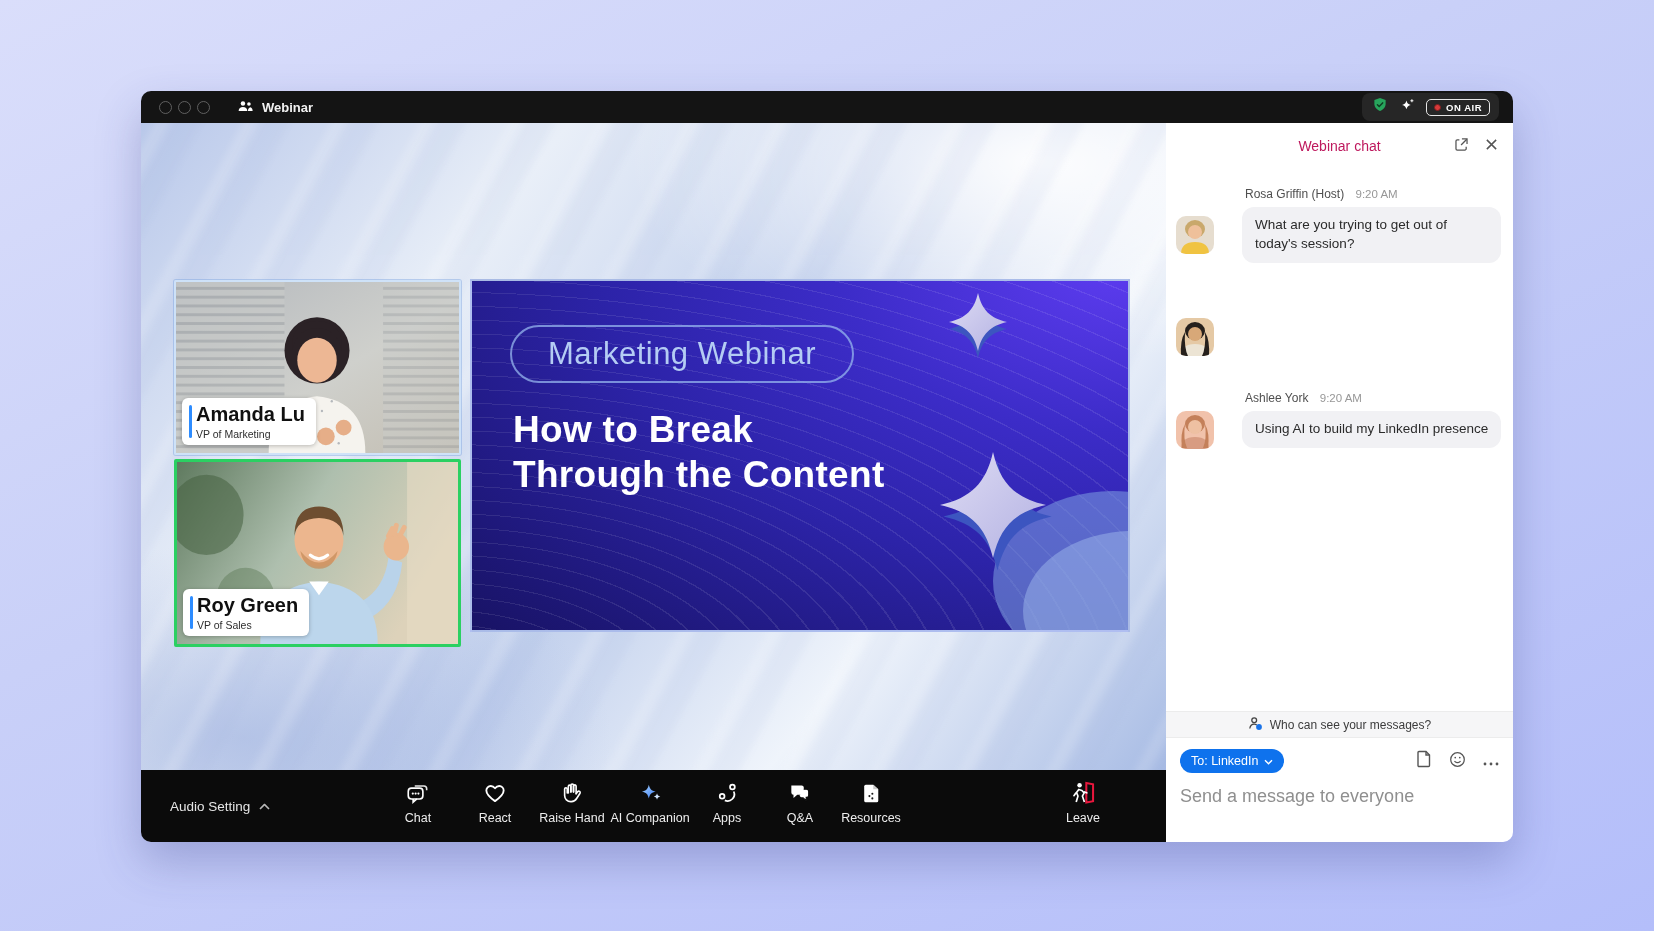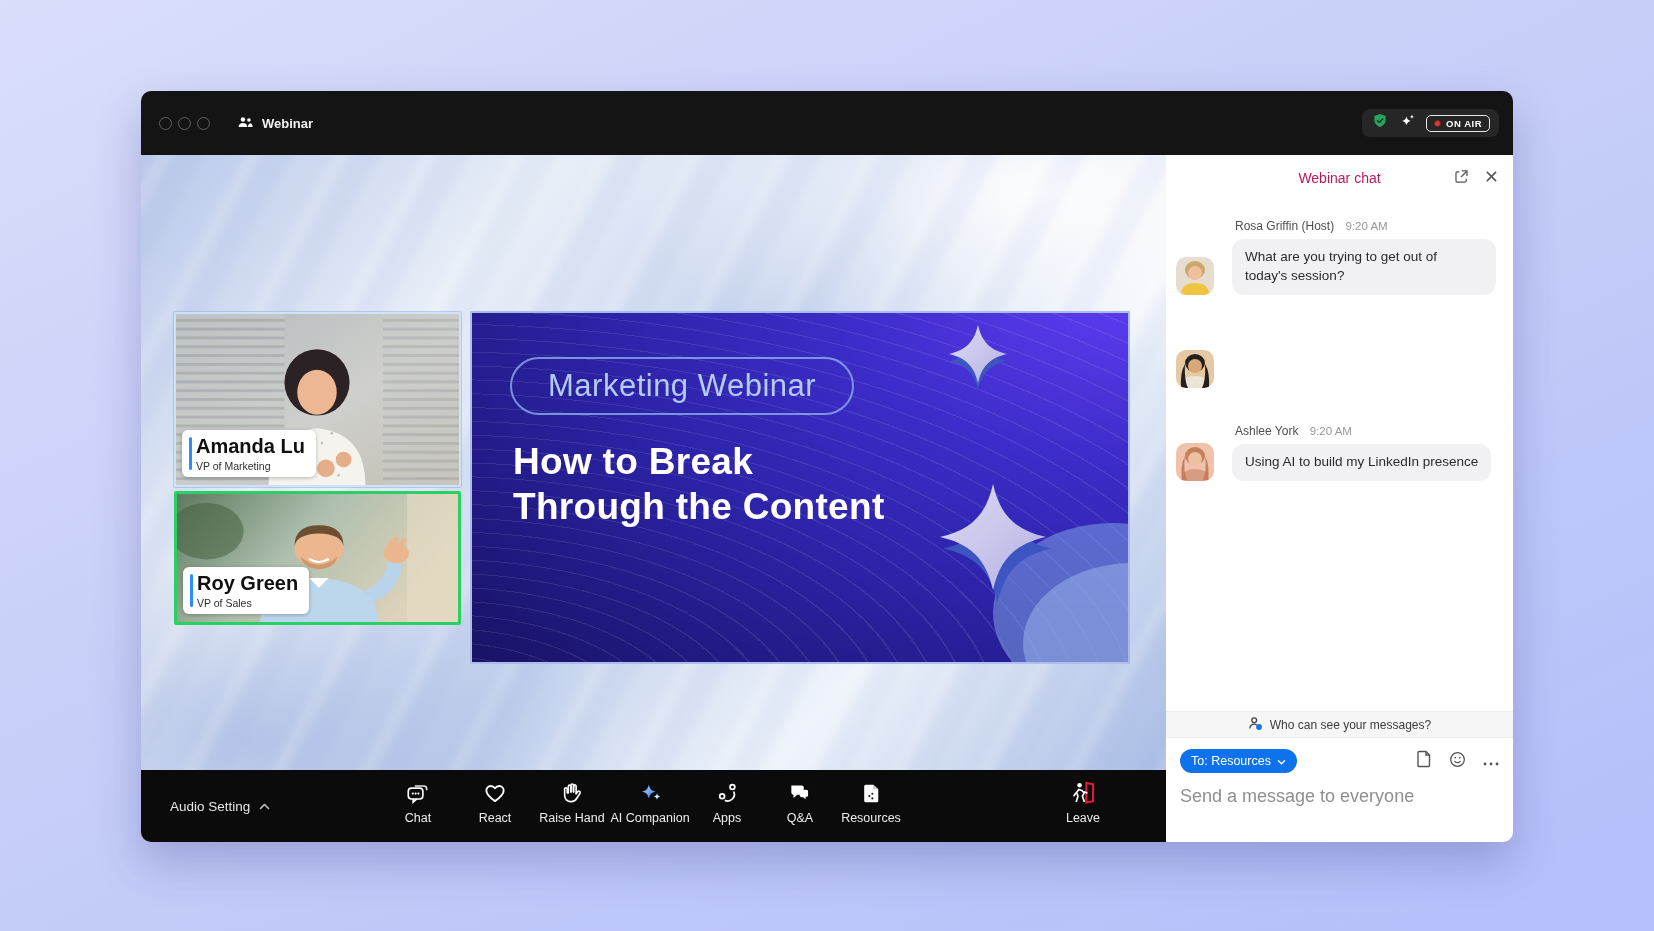--- a/index.html
+++ b/index.html
@@ -3,21 +3,21 @@
 <meta charset="utf-8">
 <style>
   html,body{margin:0;padding:0;}
   body{width:1654px;height:931px;overflow:hidden;font-family:"Liberation Sans",sans-serif;}
   .stage{position:relative;width:1654px;height:931px;overflow:hidden;
     background:linear-gradient(155deg,#dadefb 0%,#c9d0f8 40%,#b4befa 100%);}
   .window{position:absolute;left:141px;top:91px;width:1372px;height:751px;border-radius:10px;
     overflow:hidden;display:flex;flex-direction:column;box-shadow:0 20px 45px rgba(45,55,130,.28);}
 
   
-  .titlebar{flex:0 0 32px;background:#141414;display:flex;align-items:center;padding:16px 14px;}
+  .titlebar{flex:0 0 32px;background:#141414;display:flex;align-items:center;padding:0 14px;}
   .traffic{display:flex;gap:6px;margin-left:4px;}
   .traffic span{width:13px;height:13px;border-radius:50%;border:1.5px solid #606060;box-sizing:border-box;}
   .tb-title{display:flex;align-items:center;gap:8px;margin-left:26px;color:#f2f2f2;font-size:13px;font-weight:700;}
   .tb-right{margin-left:auto;display:flex;align-items:center;gap:10px;background:#262626;border-radius:8px;padding:3px 9px;}
   .onair{display:flex;align-items:center;gap:5px;border:1.5px solid #e6e6e6;border-radius:5px;
     padding:2px 7px;color:#fff;font-size:9.5px;font-weight:700;letter-spacing:.5px;}
   .onair .dot{width:7px;height:7px;border-radius:50%;background:#d93a3a;border:1px solid #7d1f1f;box-sizing:border-box;}
 
   
   .wbody{flex:1;display:flex;min-height:0;}
@@ -29,21 +29,21 @@
       linear-gradient(128deg,#b9c8ea 0%,#e9eff8 28%,#c3d1ed 52%,#eff4fb 74%,#a7bbe4 100%);}
   .video-area::before{content:'';position:absolute;inset:-15%;
     background:repeating-linear-gradient(118deg,rgba(255,255,255,0) 0 34px,rgba(255,255,255,.5) 40px 46px,rgba(150,168,215,.28) 56px 78px);
     opacity:.3;filter:blur(3px);}
   .toolbar{flex:0 0 72px;background:#0b0b0b;position:relative;}
 
   
   .tile{position:absolute;box-sizing:border-box;overflow:hidden;border-radius:2px;}
   .tile svg{display:block;width:100%;height:100%;}
   .tile-amanda{left:33px;top:157px;width:287px;height:175px;border:2px solid rgba(205,225,248,.95);box-shadow:0 0 0 1px rgba(125,165,225,.45);}
-  .tile-roy{left:33px;top:336px;width:287px;height:134px;border:3px solid #2bd062;}
+  .tile-roy{left:33px;top:336px;width:287px;height:188px;border:3px solid #2bd062;}
   .plate{position:absolute;left:6px;bottom:8px;background:#fff;border-radius:6px;padding:5px 11px 5px 14px;box-shadow:0 1px 4px rgba(0,0,0,.25);}
   .plate::before{content:'';position:absolute;left:7px;top:7px;bottom:7px;width:3px;border-radius:2px;background:#2d8cff;}
   .plate-name{font-size:20px;font-weight:700;color:#101010;white-space:nowrap;}
   .plate-role{font-size:10.5px;color:#2e2e2e;margin-top:2px;white-space:nowrap;}
 
   
   .slide{position:absolute;left:329px;top:156px;width:660px;height:353px;box-sizing:border-box;overflow:hidden;
     border:2px solid rgba(185,205,242,.9);
     background:
       radial-gradient(150% 170% at 98% -5%, #5d3cf0 0%, #3c2cc8 28%, #2c23a8 52%, #1c1672 82%, #140f55 100%);}
@@ -62,21 +62,21 @@
   .tbtn .lbl{margin-top:5px;display:block;}
   .tb-chat{left:229px;} .tb-react{left:306px;} .tb-hand{left:383px;} .tb-ai{left:461px;}
   .tb-apps{left:538px;} .tb-qa{left:611px;} .tb-res{left:682px;} .tb-leave{left:894px;}
 
   
   .chat{flex:1;background:#fff;display:flex;flex-direction:column;min-width:0;}
   .chat-header{flex:0 0 46px;display:flex;align-items:center;justify-content:center;position:relative;}
   .chat-header .title{font-size:14px;color:#be185d;}
   .header-icons{position:absolute;right:15px;top:0;bottom:0;display:flex;align-items:center;gap:15px;}
   .messages{flex:1;overflow:hidden;padding:18px 12px 0 10px;}
-  .msg{display:flex;gap:18px;margin-bottom:34px;align-items:flex-end;}
+  .msg{display:flex;gap:28px;margin-bottom:34px;align-items:center;}
   .avatar{flex:0 0 38px;width:38px;height:38px;border-radius:10px;overflow:hidden;margin-top:21px;}
   .avatar svg{display:block;width:100%;height:100%;}
   .msg-meta{font-size:12px;color:#4f4f4f;margin:0 0 6px 3px;}
   .msg-meta .time{color:#979797;font-size:11.5px;margin-left:8px;}
   .bubble{display:inline-block;background:#f1f1f4;border-radius:12px;padding:9px 13px;
     font-size:13.5px;color:#2b2b2b;line-height:1.4;max-width:238px;}
   .bubble.one-line{white-space:nowrap;max-width:none;}
   .chat-footer{flex:0 0 auto;}
   .notice-bar{height:25px;background:#f6f6f7;border-top:1px solid #ececec;border-bottom:1px solid #ececec;
     display:flex;align-items:center;justify-content:center;gap:7px;font-size:12px;color:#3c3c3c;}
@@ -424,21 +424,21 @@
                   <path d="M1.8 12.5c.4-3 2.3-4.4 4.4-4.4.9 0 1.8.2 2.5.8"></path>
                 </g>
                 <circle cx="11" cy="11" r="2.9" fill="#1a73e8"></circle>
               </svg>
             </span>
             <span>Who can see your messages?</span>
           </div>
           <div class="compose">
             <div class="compose-row">
               <div class="to-pill">
-                <span>To: Resources</span>
+                <span>To: LinkedIn</span>
                 <span>
                   <svg width="9" height="6" viewBox="0 0 9 6">
                       <path d="M1 1.2l3.5 3.6L8 1.2" stroke="#fff" stroke-width="1.4" fill="none"></path>
                     </svg>
                 </span>
               </div>
               <div class="compose-icons">
                 <span>
                   <svg width="16" height="18" viewBox="0 0 16 18" fill="none" stroke="#555" stroke-width="1.4">
                     <path d="M3 1.5h7l3.5 3.5v10.5a1 1 0 0 1-1 1H3a1 1 0 0 1-1-1v-13a1 1 0 0 1 1-1z"></path>

